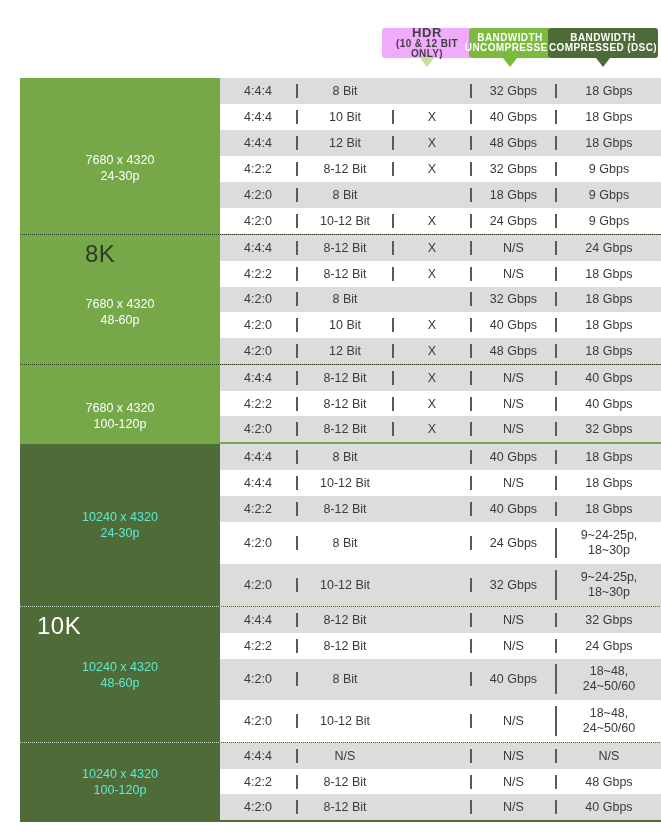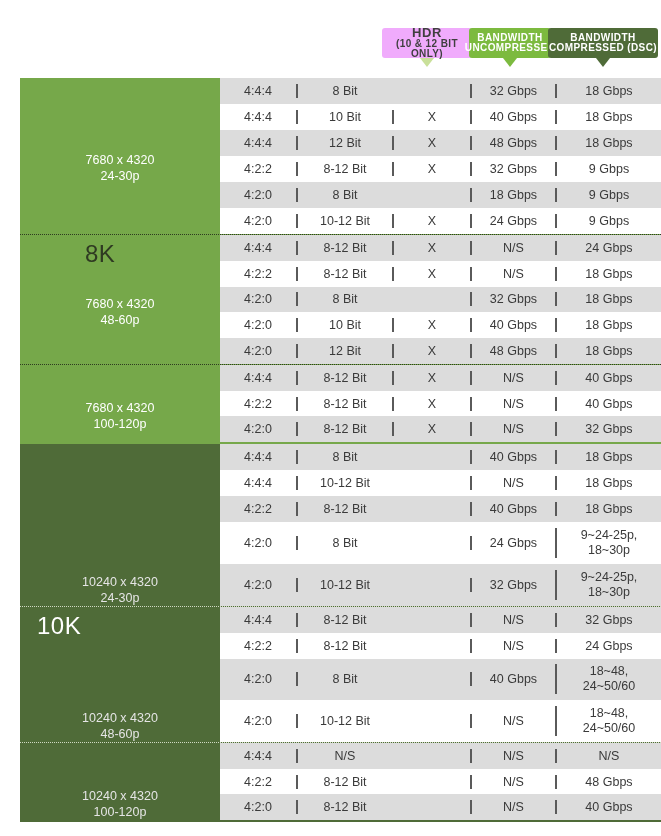--- a/index.html
+++ b/index.html
@@ -34,21 +34,21 @@
   .k10 .klabel{color:#ffffff;}
 
   .block{position:relative;display:flex;width:100%;box-sizing:border-box;}
   .block + .block{border-top:1px dotted #2e3a20;}
   .k10 .block + .block{border-top:1px dotted #cfd9c2;}
 
   .modecell{width:200px;flex:0 0 200px;display:flex;flex-direction:column;
             align-items:center;justify-content:center;text-align:center;
             font-size:12.5px;line-height:16px;}
   .k8 .modecell{color:#ffffff;margin-top:24px;}
-  .k10 .modecell{color:#e5e5e5;justify-content:flex-end;}
+  .k10 .modecell{color:#5eead4;}
 
   .rows{flex:1 1 auto;display:flex;flex-direction:column;}
   .row{display:flex;align-items:center;background:#ffffff;}
   .row.alt{background:#dcdcdc;}
   .cell{display:flex;align-items:center;justify-content:center;text-align:center;
         font-size:12.5px;line-height:14px;color:#3a3a3a;box-sizing:border-box;}
   .c-chroma{width:76px;flex:0 0 76px;}
   .c-bit{width:96px;flex:0 0 96px;border-left:2px solid #5a5a5a;}
   .c-hdr{width:78px;flex:0 0 78px;border-left:2px solid #5a5a5a;}
   .c-unc{width:85px;flex:0 0 85px;border-left:2px solid #5a5a5a;}

